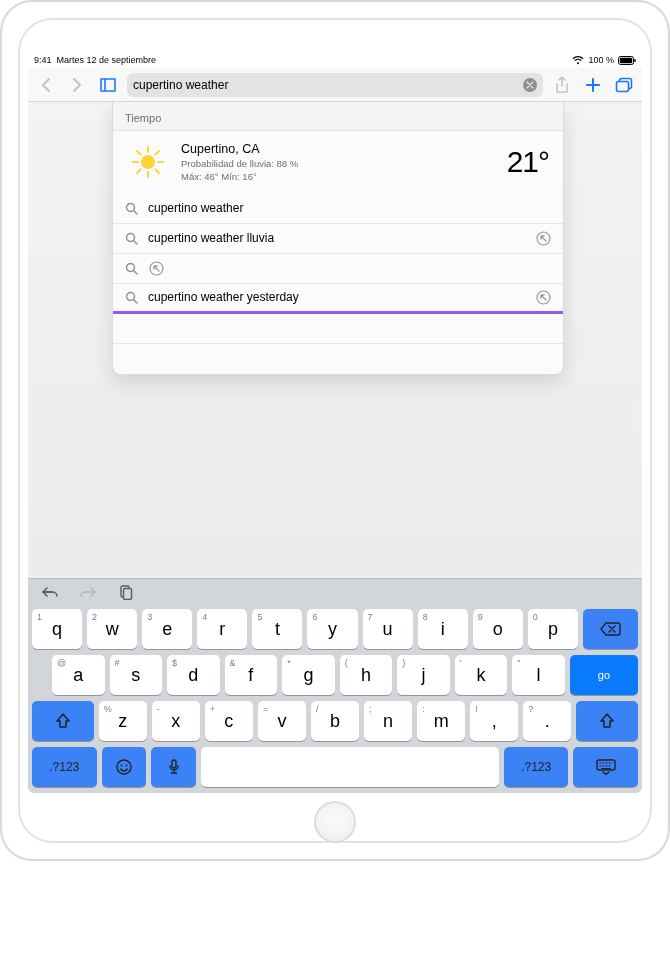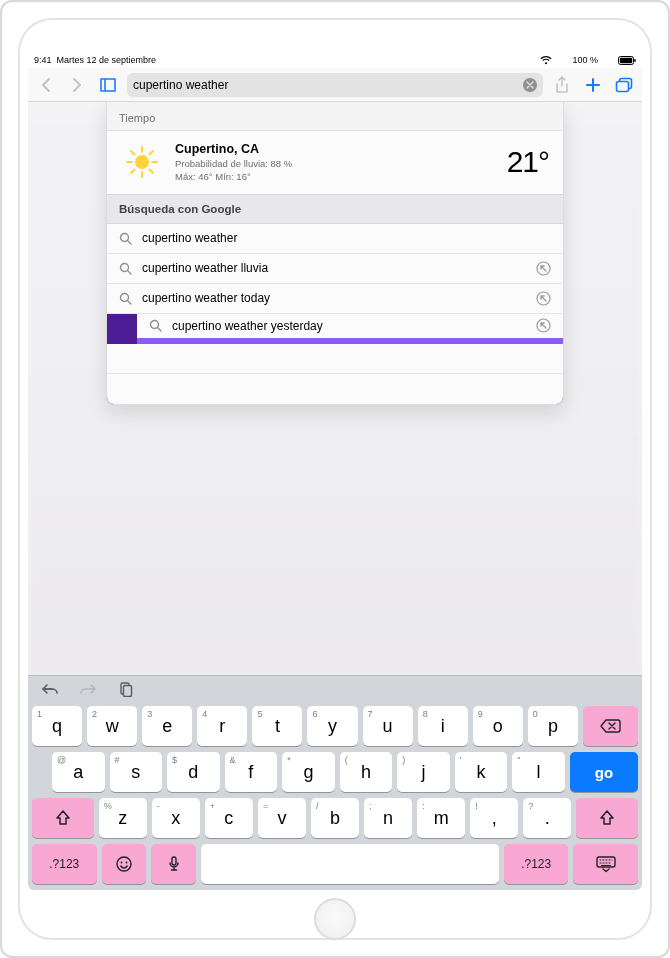--- a/index.html
+++ b/index.html
@@ -1,22 +1,22 @@
 <!DOCTYPE html>
 <html><head>
 <meta charset="utf-8">
 <style>
 * { margin: 0; padding: 0; box-sizing: border-box; font-family: -apple-system, "Helvetica Neue", Helvetica, Arial, sans-serif; -webkit-font-smoothing: antialiased; }
 html, body { width: 670px; height: 958px; background: #fff; }
 
 .device {
   position: relative;
-  width: 670px; height: 958px;
+  width: 670px; height: 861px;
   background: #fff;
-  border-radius: 12px;
+  border-radius: 32px;
   box-shadow: inset 0 0 0 2px #d9d9d9, inset 0 0 0 3px #fafafa;
   overflow: hidden;
 }
 .bezel {
   position: absolute; inset: 18px;
   border-radius: 34px;
   background: #fff;
   box-shadow: inset 0 0 0 2px #e3e3e3;
 }
 .screen {
@@ -30,21 +30,21 @@
 }
 
 
 .status-bar {
   height: 16px;
   display: flex; align-items: center; justify-content: space-between;
   padding: 0 6px;
   font-size: 9px; color: #000; background: #fff;
 }
 .status-left { display: flex; gap: 5px; align-items: center; }
-.status-right { display: flex; gap: 20px; align-items: center; text-align: right; }
+.status-right { display: flex; gap: 4px; align-items: center; text-align: right; }
 .wifi-ic, .batt-ic { display: inline-block; }
 
 
 .toolbar {
   height: 34px;
   display: flex; align-items: center; gap: 7px;
   padding: 0 6px;
   border-bottom: 1px solid #d7d7d7;
   background: #f8f8f8;
 }
@@ -85,22 +85,22 @@
   position: absolute; inset: 0;
   background:
     radial-gradient(circle at 40% 18%, rgba(255,120,120,0.18), transparent 22%),
     radial-gradient(circle at 56% 18%, rgba(130,90,255,0.18), transparent 22%),
     linear-gradient(#f3f3f5, #eceaec);
   filter: blur(2px);
 }
 
 .dropdown {
   position: absolute;
-  top: 0; left: 78px; right: 78px;
-  background: #4c1d95;
+  top: 0; left: 84px; right: 78px;
+  background: #eab308;
   border: 1px solid #dcdcdc;
   border-top: none;
   border-radius: 0 0 8px 8px;
   box-shadow: 0 8px 20px rgba(0,0,0,0.12);
   overflow: hidden;
 }
 .dd-section-label {
   font-size: 11px; color: #6e6e73;
   padding: 10px 12px 6px 12px;
   background: #f4f4f4;
@@ -111,41 +111,41 @@
   padding: 10px 14px;
   gap: 12px;
   background: #fbfbfb;
 }
 .weather-icon {
   width: 42px; height: 42px;
   display: flex; align-items: center; justify-content: center;
   font-size: 30px;
 }
 .weather-text { flex: 1; line-height: 1.35; }
-.weather-loc { font-size: 12.5px; font-weight: 700; color: #000; }
+.weather-loc { font-size: 12.5px; font-weight: 400; color: #000; }
 .weather-line { font-size: 9.5px; color: #6e6e73; }
 .weather-temp { font-size: 30px; font-weight: 300; color: #000; letter-spacing: -1px; }
 
 .dd-section-header {
   font-size: 11.5px; font-weight: 600; color: #444;
   padding: 8px 12px;
   background: #e8e8ea;
   border-top: 1px solid #d8d8d8;
   border-bottom: 1px solid #d8d8d8;
 }
 .sugg-row {
   display: flex; align-items: center;
   height: 30px;
   padding: 0 12px;
   border-bottom: 1px solid #e6e6e6;
   font-size: 12px; color: #000;
   background: #fbfbfb;
   gap: 10px;
 }
-.sugg-row:last-of-type { border-bottom: 6px solid #8b5cf6; margin-left: 30px; }
+.sugg-row:last-of-type { border-bottom: 3px solid #8b5cf6; }
 .sugg-spacer { height: 30px; border-bottom: 1px solid #e6e6e6; background:#fbfbfb; }
 .sugg-spacer.last { border-bottom: none; }
 .mag-ic { width: 13px; height: 13px; color: #8e8e93; display:flex; align-items:center; justify-content:center; }
 .sugg-text { flex:1; white-space:nowrap; overflow:hidden; }
 .fill-ic { width:16px; height:16px; color:#9a9a9e; display:flex; align-items:center; justify-content:center; }
 
 
 .kb-wrap {
   background: #d2d5da;
   border-top: 1px solid #b8bbc0;
@@ -169,23 +169,23 @@
   border-radius: 5px;
   box-shadow: 0 1px 0 rgba(0,0,0,0.3);
   position: relative;
   display: flex; align-items: center; justify-content: center;
   font-size: 18px; color: #000;
 }
 .key .alt {
   position: absolute; top: 3px; left: 5px;
   font-size: 9px; color: #7a7d82;
 }
-.key.func { background: #f9a8d4; color:#222; font-size:13px; }
+.key.func { background: #3b82f6; color:#222; font-size:13px; }
 .key.wide-1 { flex: 1.1; }
-.key.go { background:#0a7bff; color:#fff; font-size:15px; font-weight:700; flex:1.3; }
+.key.go { background:#0a7bff; color:#fff; font-size:11px; font-weight:400; flex:1.3; }
 .key.shift { flex:1.2; }
 .key.space { flex: 6; }
 .key.numsym { flex:1.3; font-size:12px; }
 .key.dismiss { flex:1.3; }
 .kb-row.r2 { padding: 0 20px 0 20px; }
 .kb-row.r2 .key.go { margin-right: -20px; }
 
 
 .home-btn {
   position: absolute;
@@ -302,21 +302,20 @@
             </svg>
           </div>
           <div class="weather-text">
             <div class="weather-loc">Cupertino, CA</div>
             <div class="weather-line">Probabilidad de lluvia: 88 %</div>
             <div class="weather-line">Máx: 46°  Mín: 16°</div>
           </div>
           <div class="weather-temp">21°</div>
         </div>
 
-        <div class="dd-section-header">Búsqueda con Google</div>
 
         <div id="sugg-container">
             <div class="sugg-row">
               <span class="mag-ic">
                 <svg width="13" height="13" viewBox="0 0 13 13">
                   <circle cx="5.5" cy="5.5" r="4" fill="none" stroke="currentColor" stroke-width="1.4"></circle>
                   <line x1="8.5" y1="8.5" x2="12" y2="12" stroke="currentColor" stroke-width="1.4" stroke-linecap="round"></line>
                 </svg>
               </span>
               <span class="sugg-text">cupertino weather</span>
@@ -336,21 +335,20 @@
                 </svg>
               </span>
             </div>
             <div class="sugg-row">
               <span class="mag-ic">
                 <svg width="13" height="13" viewBox="0 0 13 13">
                   <circle cx="5.5" cy="5.5" r="4" fill="none" stroke="currentColor" stroke-width="1.4"></circle>
                   <line x1="8.5" y1="8.5" x2="12" y2="12" stroke="currentColor" stroke-width="1.4" stroke-linecap="round"></line>
                 </svg>
               </span>
-              <span class="sugg-text">cupertino weather today</span>
               <span class="fill-ic">
                 <svg width="15" height="15" viewBox="0 0 15 15">
                   <circle cx="7.5" cy="7.5" r="6.5" fill="none" stroke="currentColor" stroke-width="1.2"></circle>
                   <path d="M10 10L5 5M5 5v3.2M5 5h3.2" fill="none" stroke="currentColor" stroke-width="1.3" stroke-linecap="round" stroke-linejoin="round"></path>
                 </svg>
               </span>
             </div>
             <div class="sugg-row">
               <span class="mag-ic">
                 <svg width="13" height="13" viewBox="0 0 13 13">

